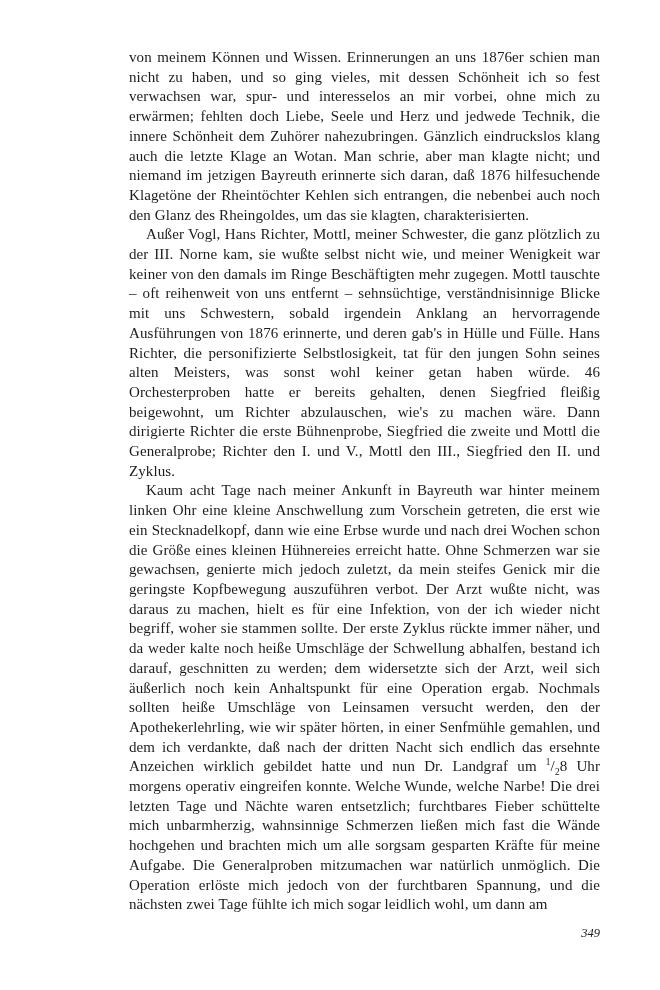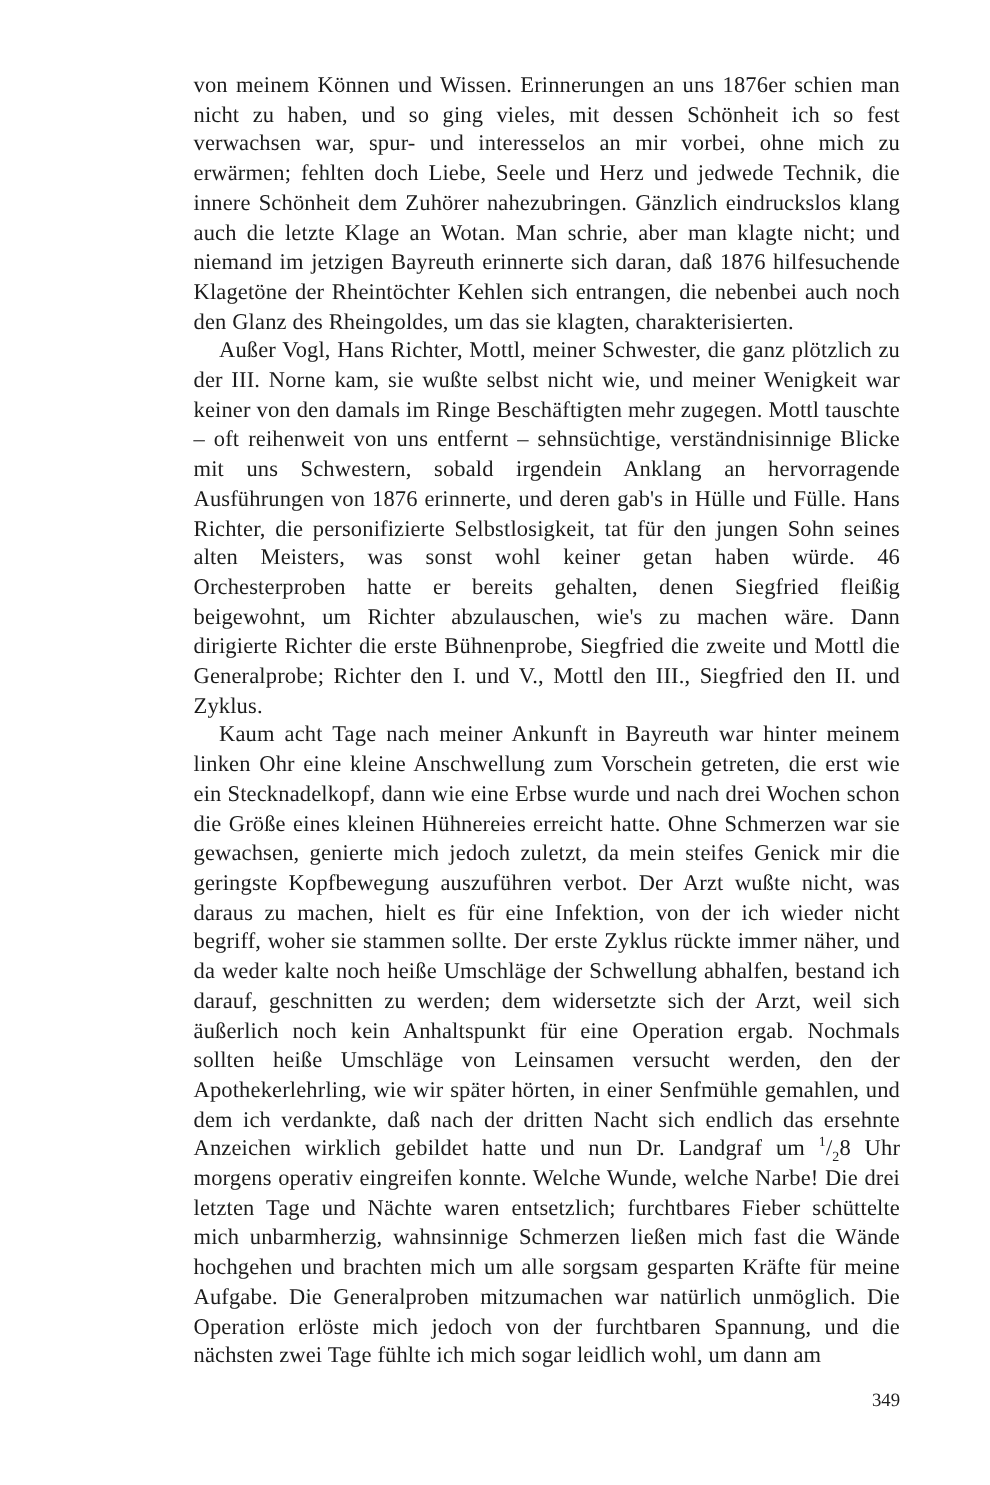--- a/index.html
+++ b/index.html
@@ -46,20 +46,21 @@
     font-size: 0.62em;
     vertical-align: sub;
     line-height: 0;
   }
   .page-number {
     position: absolute;
     right: 94px;
     top: 926px;
     font-size: 12.5px;
     color: #1c1c1c;
+    font-style: italic;
   }
 </style>
 </head>
 <body>
 
 <div class="page">
   <div class="text-block" lang="de">
     <p>von meinem Können und Wissen. Erinnerungen an uns 1876er schien man nicht zu haben, und so ging vieles, mit dessen Schönheit ich so fest verwachsen war, spur- und interesselos an mir vorbei, ohne mich zu erwärmen; fehlten doch Liebe, Seele und Herz und jedwede Technik, die innere Schönheit dem Zuhörer nahezubringen. Gänzlich eindruckslos klang auch die letzte Klage an Wotan. Man schrie, aber man klagte nicht; und niemand im jetzigen Bayreuth erinnerte sich daran, daß 1876 hilfesuchende Klagetöne der Rheintöchter Kehlen sich entrangen, die nebenbei auch noch den Glanz des Rheingoldes, um das sie klagten, charakterisierten.</p>
     <p class="indent">Außer Vogl, Hans Richter, Mottl, meiner Schwester, die ganz plötzlich zu der III. Norne kam, sie wußte selbst nicht wie, und meiner Wenigkeit war keiner von den damals im Ringe Beschäftigten mehr zugegen. Mottl tauschte – oft reihenweit von uns entfernt – sehnsüchtige, verständnisinnige Blicke mit uns Schwestern, sobald irgendein Anklang an hervorragende Ausführungen von 1876 erinnerte, und deren gab's in Hülle und Fülle. Hans Richter, die personifizierte Selbstlosigkeit, tat für den jungen Sohn seines alten Meisters, was sonst wohl keiner getan haben würde. 46 Orchesterproben hatte er bereits gehalten, denen Siegfried fleißig beigewohnt, um Richter abzulauschen, wie's zu machen wäre. Dann dirigierte Richter die erste Bühnenprobe, Siegfried die zweite und Mottl die Generalprobe; Richter den I. und V., Mottl den III., Siegfried den II. und Zyklus.</p>
     <p class="indent"><span>Kaum acht Tage nach meiner Ankunft in Bayreuth war hinter meinem linken Ohr eine kleine Anschwellung zum Vorschein getreten, die erst wie ein Stecknadelkopf, dann wie eine Erbse wurde und nach drei Wochen schon die Größe eines kleinen Hühnereies erreicht hatte. Ohne Schmerzen war sie gewachsen, genierte mich jedoch zuletzt, da mein steifes Genick mir die geringste Kopfbewegung auszuführen verbot. Der Arzt wußte nicht, was daraus zu machen, hielt es für eine Infektion, von der ich wieder nicht begriff, woher sie stammen sollte. Der erste Zyklus rückte immer näher, und da weder kalte noch heiße Umschläge der Schwellung abhalfen, bestand ich darauf, geschnitten zu werden; dem widersetzte sich der Arzt, weil sich äußerlich noch kein Anhaltspunkt für eine Operation ergab. Nochmals sollten heiße Umschläge von Leinsamen versucht werden, den der Apothekerlehrling, wie wir später hörten, in einer Senfmühle gemahlen, und dem ich verdankte, daß nach der dritten Nacht sich endlich das ersehnte Anzeichen wirklich gebildet hatte und nun </span><span class="italic">Dr.</span><span> Landgraf um </span><sup class="frac-num">1</sup><span>/</span><sub class="frac-den">2</sub><span>8 Uhr morgens operativ eingreifen konnte. Welche Wunde, welche Narbe! Die drei letzten Tage und Nächte waren entsetzlich; furchtbares Fieber schüttelte mich unbarmherzig, wahnsinnige Schmerzen ließen mich fast die Wände hochgehen und brachten mich um alle sorgsam gesparten Kräfte für meine Aufgabe. Die Generalproben mitzumachen war natürlich unmöglich. Die Operation erlöste mich jedoch von der furchtbaren Spannung, und die nächsten zwei Tage fühlte ich mich sogar leidlich wohl, um dann am</span></p>

